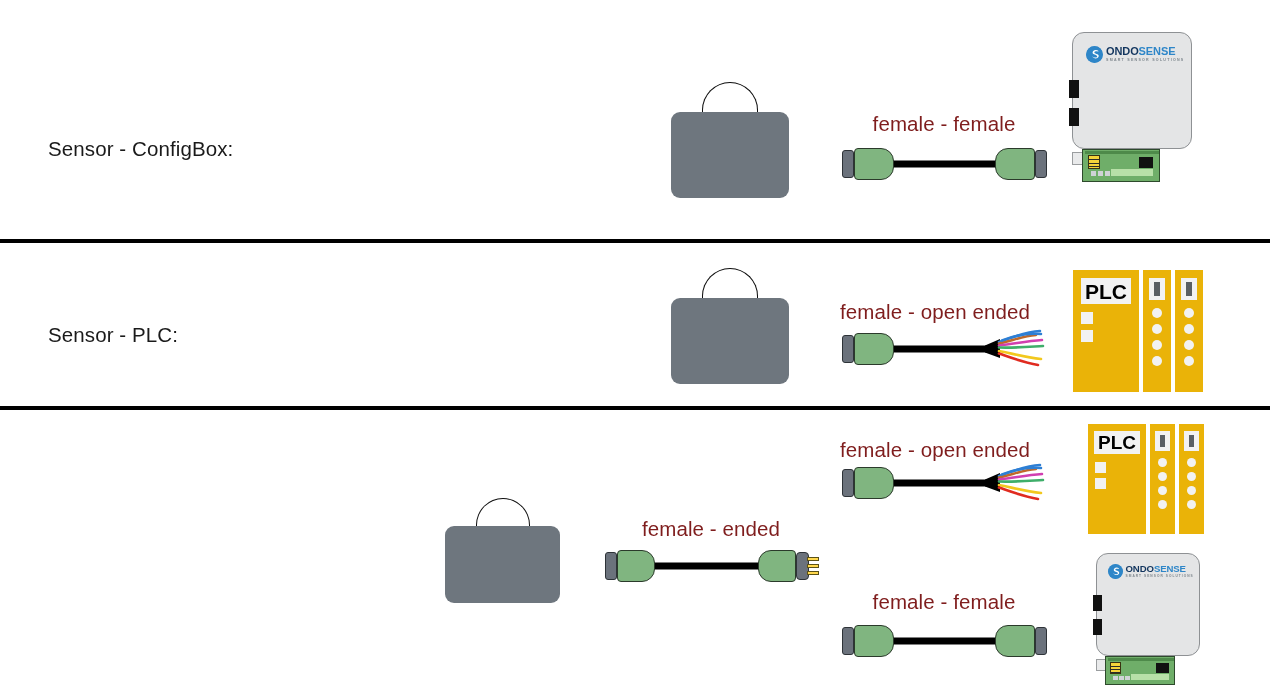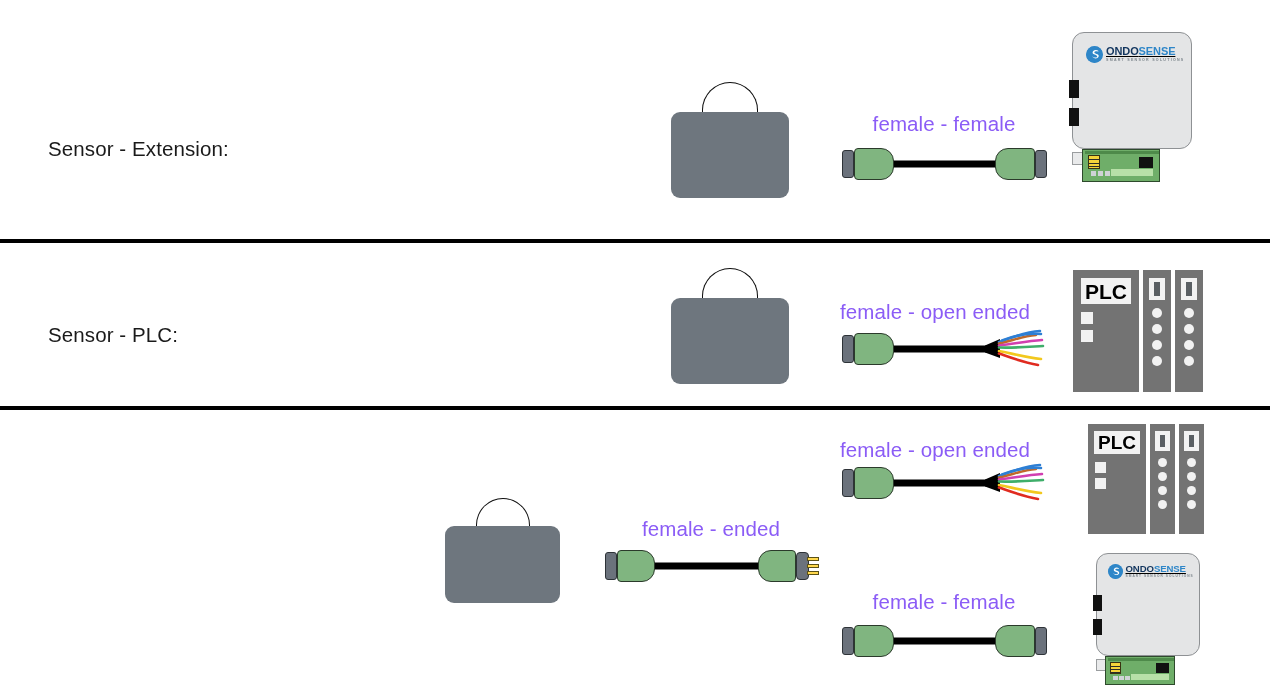--- a/index.html
+++ b/index.html
@@ -31,21 +31,21 @@
     font-size: 20.5px;
     color: #1a1a1a;
     white-space: nowrap;
     letter-spacing: 0.1px;
   }
 
   
   .cable-caption {
     position: absolute;
     font-size: 20.5px;
-    color: #8b5cf6;
+    color: #7f1d1d;
     white-space: nowrap;
     text-align: center;
     letter-spacing: 0.1px;
   }
 
   
   .sensor { position: absolute; }
   .sensor .handle {
     position: absolute;
     left: 50%;
@@ -99,21 +99,21 @@
     position: absolute;
     background: #ffd84d;
     border: 1px solid #5b5116;
     height: 4px;
   }
   .open-wires { position: absolute; top: 0; left: 0; overflow: visible; }
 
   
   .plc { position: absolute; display: flex; gap: 4px; align-items: stretch; }
   .plc-module {
-    background: #737373;
+    background: #eab308;
     position: relative;
   }
   .plc-badge {
     position: absolute;
     background: #f2f2f2;
     color: #000000;
     font-weight: bold;
     display: flex;
     align-items: center;
     justify-content: center;
@@ -154,35 +154,35 @@
   .cb-header-line { position: absolute; background: #2b2b2b; left: 0; width: 100%; height: 1.1px; }
   .cb-chip { position: absolute; background: #111111; }
   .cb-strip { position: absolute; background: #b8e0a8; }
   .cb-minisq { position: absolute; background: #cfd3d6; }
   .cb-sideblock { position: absolute; background: #e9eaeb; border: 1px solid #9a9d9f; }
 
   
   .logo { position: absolute; display: flex; align-items: center; }
   .logo-mark { position: relative; border-radius: 50%; flex: none; }
   .logo-text { display: flex; flex-direction: column; line-height: 1; }
-  .logo-name { font-weight: bold; letter-spacing: -0.1px; white-space: nowrap; text-decoration: underline; }
+  .logo-name { font-weight: bold; letter-spacing: -0.1px; white-space: nowrap; }
   .logo-name .o { color: #12355e; }
   .logo-name .s { color: #2e86c8; }
   .logo-tag {
     color: #7d868d;
     white-space: nowrap;
     font-weight: bold;
   }
 </style>
 </head>
 <body>
 
 <div id="page">
 
-  <div class="row-label" style="left:48px; top:137px;">Sensor - Extension:</div>
+  <div class="row-label" style="left:48px; top:137px;">Sensor - ConfigBox:</div>
 
   <div class="sensor" style="left:671px; top:82px; width:118px; height:116px;">
     <div class="handle" style="width:56px; height:34px; top:0; border-radius:28px 28px 0 0;"></div>
     <div class="body" style="top:30px; width:118px; height:86px;"></div>
   </div>
 
   <div class="cable-caption" style="left:840px; top:112px; width:208px;">female - female</div>
   <div class="cable" style="left:842px; top:143px; width:206px; height:42px;">
     <div class="wire" style="left:30px; width:150px; height:7px;"></div>
     <div class="conn-cap" style="left:0; width:12px; height:28px;"></div>

